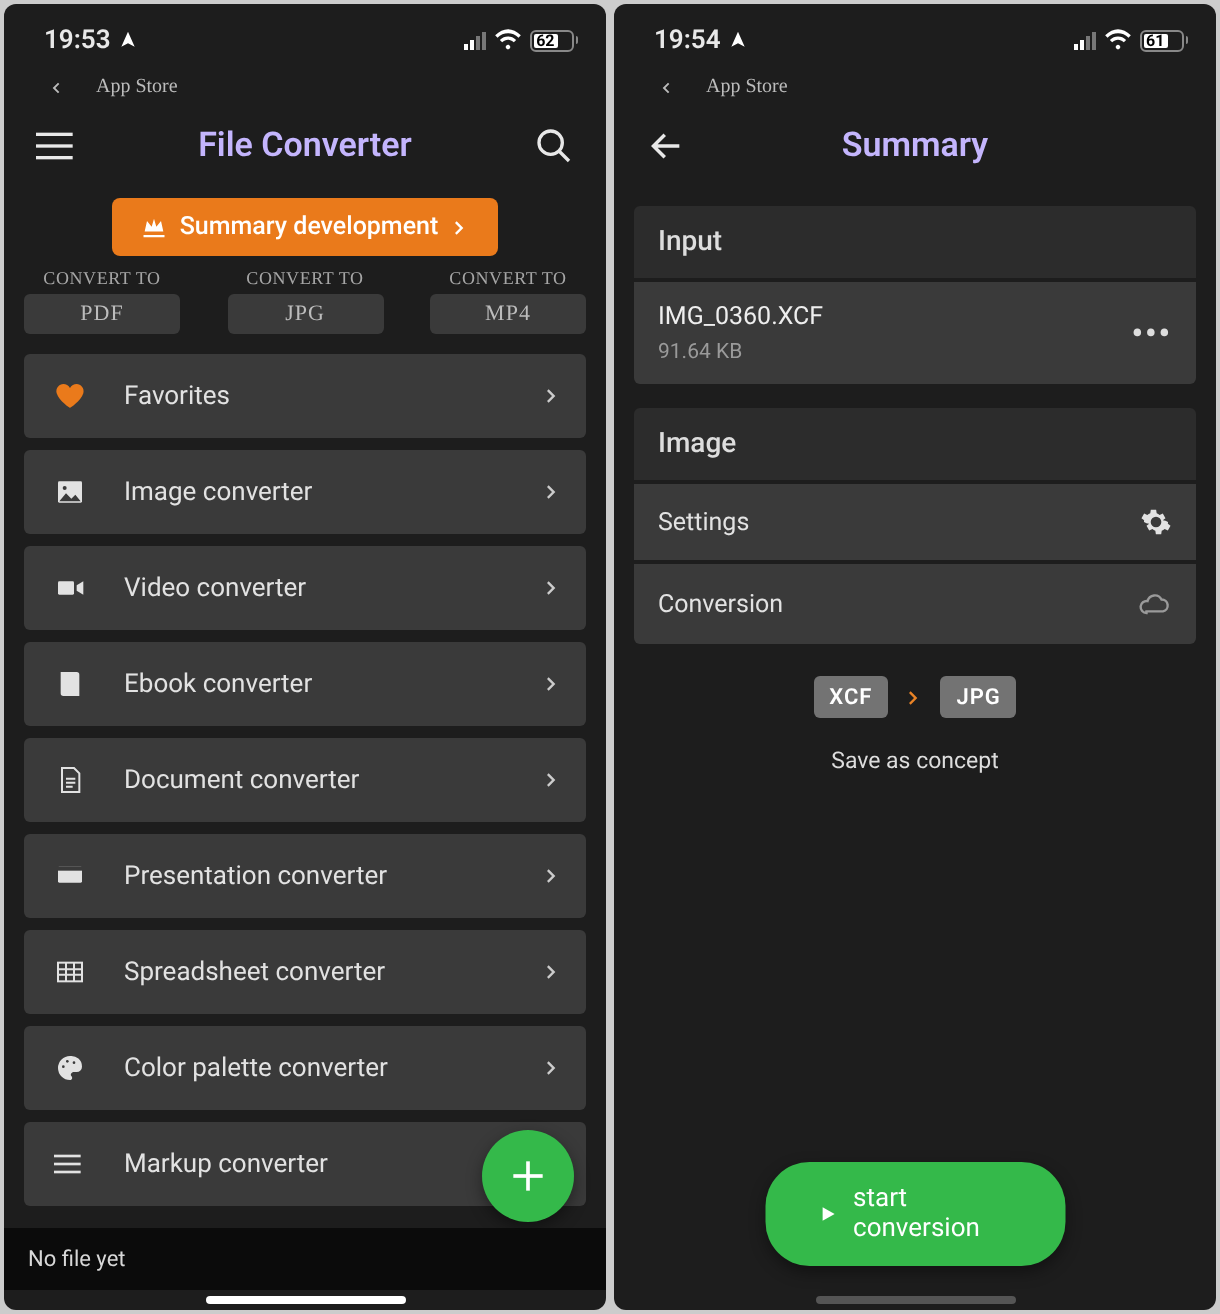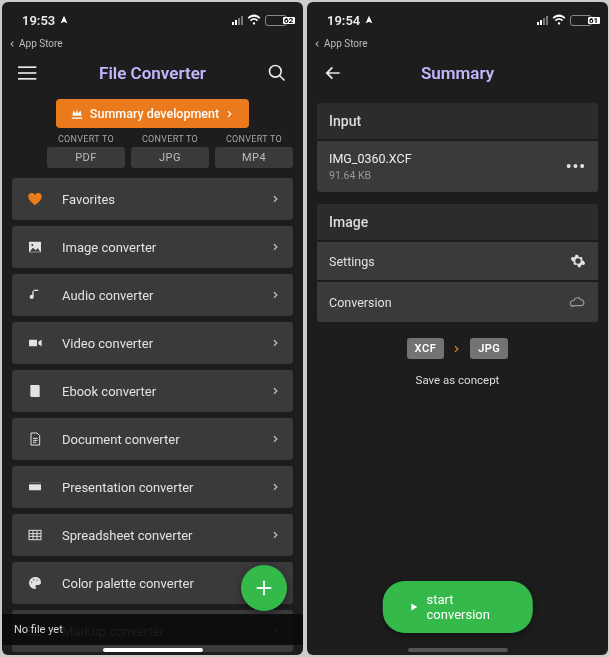--- a/index.html
+++ b/index.html
@@ -47,44 +47,44 @@
   .battery {
     display:inline-flex; align-items:center; gap:1px;
   }
   .battery-body {
     width:22px; height:11px; border:1px solid #888; border-radius:3px;
     display:flex; align-items:center; justify-content:center;
     font-size:8px; font-weight:700; color:#000; position:relative;
   }
   .battery-fill{
     position:absolute; left:1px; top:1px; bottom:1px; background:#fff; border-radius:1px;
-    display:flex; align-items:center; justify-content:center;margin-left:16px;
+    display:flex; align-items:center; justify-content:center;
   }
   .battery-cap{ width:1.5px; height:4px; background:#888; border-radius:0 1px 1px 0;}
   .back-row{
-    font-size:10px; color:#bbb; padding:0 10px 2px 6px; display:flex; align-items:center; gap:3px;
+    font-size:10px; color:#bbb; padding:0 10px 2px 22px; display:flex; align-items:center; gap:16px;font-family:Liberation Serif, serif;
   }
   .back-row svg{width:8px;height:8px;}
   
   .app-header{
     height:44px; display:flex; align-items:center; justify-content:space-between;
     padding:0 14px;
   }
   .header-title{ font-size:17px; font-weight:600; color:#c4b5fd;}
   .icon-btn{ width:24px; height:24px; display:flex; align-items:center; justify-content:center; color:#e8e8e8;}
   .content{ flex:1; overflow:hidden; padding:0 10px;}
   
   .support-btn{
     margin:4px auto 6px auto; background:#ea7a1b; color:#fff;
     font-size:12.5px; font-weight:500; border-radius:4px;
     padding:7px 14px; display:flex; align-items:center; gap:6px;
     width:fit-content;
   }
   
-  .chips{ display:flex; gap:6px; justify-content:flex-end; margin:6px 0 10px 0;}
+  .chips{ display:flex; gap:6px; justify-content:space-between; margin:6px 0 10px 0;font-family:Liberation Serif, serif;}
   .chip{
     width:78px; text-align:center;
   }
   .chip-label{ font-size:9px; color:#a5a5a5; letter-spacing:0.3px; margin-bottom:3px;}
   .chip-val{
     background:#3a3a3a; color:#bcbcbc; font-size:11px;
     padding:4px 0; border-radius:3px; letter-spacing:0.5px;
   }
   
   .row{
@@ -255,33 +255,20 @@
       <span>Image converter</span>
       <span class="chev">
           <svg width="10" height="10" viewBox="0 0 24 24" fill="#ccc">
             <path d="M8 4l8 8-8 8-2-2 6-6-6-6z"></path>
           </svg>
         </span>
     </div>
     <div class="row">
       <span class="ricon">
           <svg width="16" height="16" viewBox="0 0 24 24" fill="#e2e2e2">
-            <path d="M10 4v11a3 3 0 1 1-2-3V6h9V4z"></path>
-          </svg>
-        </span>
-      <span>Audio converter</span>
-      <span class="chev">
-          <svg width="10" height="10" viewBox="0 0 24 24" fill="#ccc">
-            <path d="M8 4l8 8-8 8-2-2 6-6-6-6z"></path>
-          </svg>
-        </span>
-    </div>
-    <div class="row">
-      <span class="ricon">
-          <svg width="16" height="16" viewBox="0 0 24 24" fill="#e2e2e2">
             <rect x="3" y="7" width="12" height="10" rx="1"></rect>
             <path d="M17 10l5-3v10l-5-3z"></path>
           </svg>
         </span>
       <span>Video converter</span>
       <span class="chev">
           <svg width="10" height="10" viewBox="0 0 24 24" fill="#ccc">
             <path d="M8 4l8 8-8 8-2-2 6-6-6-6z"></path>
           </svg>
         </span>

